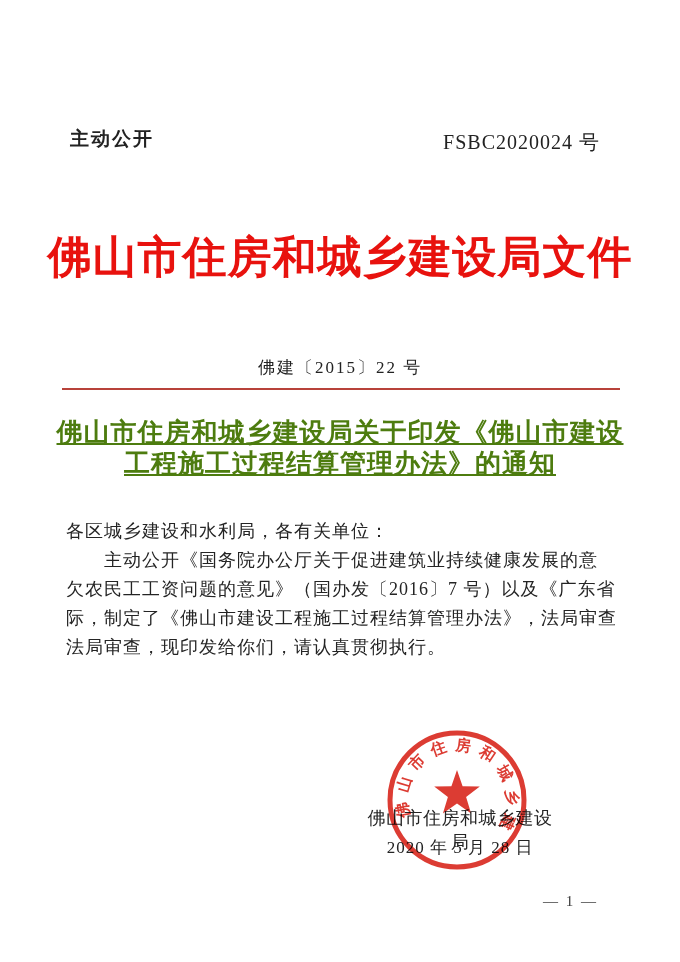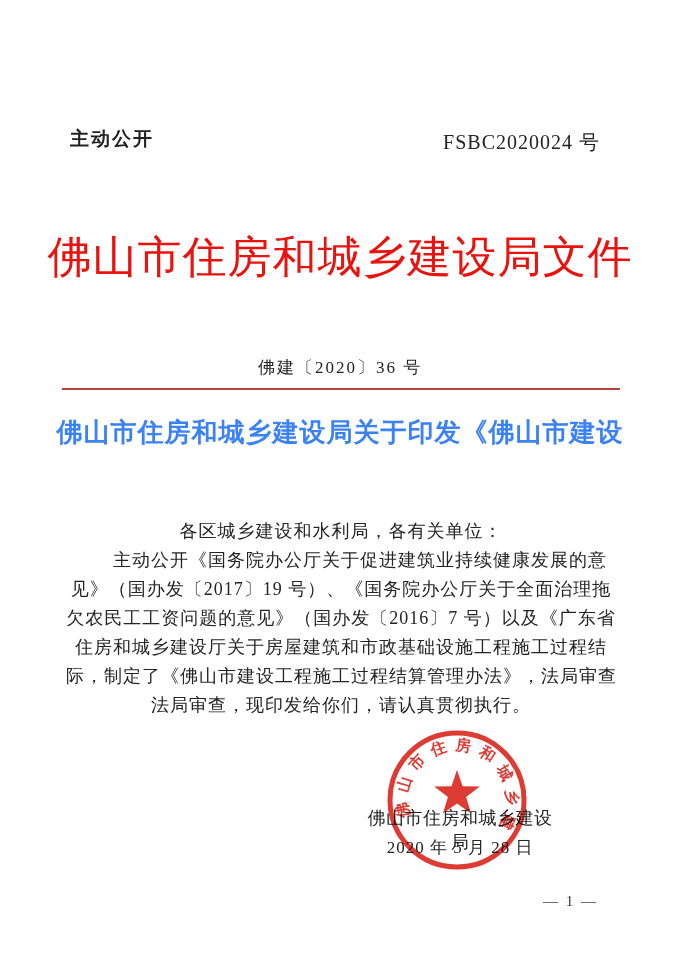--- a/index.html
+++ b/index.html
@@ -34,21 +34,21 @@
     letter-spacing: 1px;
     color: #222222;
   }
   .agency-banner {
     position: absolute;
     top: 228px;
     left: 0;
     width: 100%;
     text-align: center;
     font-size: 44px;
-    font-weight: normal;
+    font-weight: bold;
     letter-spacing: 1px;
     color: #e8120e;
     white-space: nowrap;
   }
   .doc-number {
     position: absolute;
     top: 356px;
     left: 0;
     width: 100%;
     text-align: center;
@@ -67,32 +67,32 @@
   .doc-title {
     position: absolute;
     top: 417px;
     left: 40px;
     width: 600px;
     text-align: center;
     font-weight: bold;
     font-size: 26px;
     line-height: 31px;
     letter-spacing: 1px;
-    color: #3b82f6;
+    color: #4d7c0f;
+    text-decoration: underline;
   }
   .body-block {
     position: absolute;
     top: 517px;
     left: 66px;
     width: 550px;
     font-size: 18px;
     line-height: 29px;
     letter-spacing: 1px;
     color: #242424;
-    text-align: center;
   }
   .body-line {
     white-space: nowrap;
     height: 29px;
   }
   .signer-name {
     position: absolute;
     top: 806px;
     left: 360px;
     width: 200px;
@@ -132,34 +132,33 @@
 </head>
 <body>
 
 <div class="page">
 
   <div class="header-left">主动公开</div>
   <div class="header-right">FSBC2020024 号</div>
 
   <div class="agency-banner">佛山市住房和城乡建设局文件</div>
 
-  <div class="doc-number">佛建〔2020〕36 号</div>
+  <div class="doc-number">佛建〔2015〕22 号</div>
 
   <div class="red-rule"></div>
 
   <div class="doc-title">
     <div>佛山市住房和城乡建设局关于印发《佛山市建设</div>
+    <div>工程施工过程结算管理办法》的通知</div>
   </div>
 
   <div class="body-block">
     <div class="body-line">各区城乡建设和水利局，各有关单位：</div>
     <div class="body-line">　　主动公开《国务院办公厅关于促进建筑业持续健康发展的意</div>
-    <div class="body-line">见》（国办发〔2017〕19 号）、《国务院办公厅关于全面治理拖</div>
     <div class="body-line">欠农民工工资问题的意见》（国办发〔2016〕7 号）以及《广东省</div>
-    <div class="body-line">住房和城乡建设厅关于房屋建筑和市政基础设施工程施工过程结</div>
     <div class="body-line">际，制定了《佛山市建设工程施工过程结算管理办法》，法局审查</div>
     <div class="body-line">法局审查，现印发给你们，请认真贯彻执行。</div>
   </div>
 
   <div class="signer-name">佛山市住房和城乡建设局</div>
   <div class="sign-date">2020 年 5 月 28 日</div>
 
   <svg class="official-seal" viewBox="-75 -75 150 150" xmlns="http://www.w3.org/2000/svg">
     <circle cx="0" cy="0" r="67" fill="none" stroke="#d9261c" stroke-width="5"></circle>
     <polygon transform="translate(0,-6)" points="0,-24 5.6,-7.8 22.8,-7.4 9.1,3.0 14.1,19.4 0,9.6 -14.1,19.4 -9.1,3.0 -22.8,-7.4 -5.6,-7.8" fill="#d9261c"></polygon>

